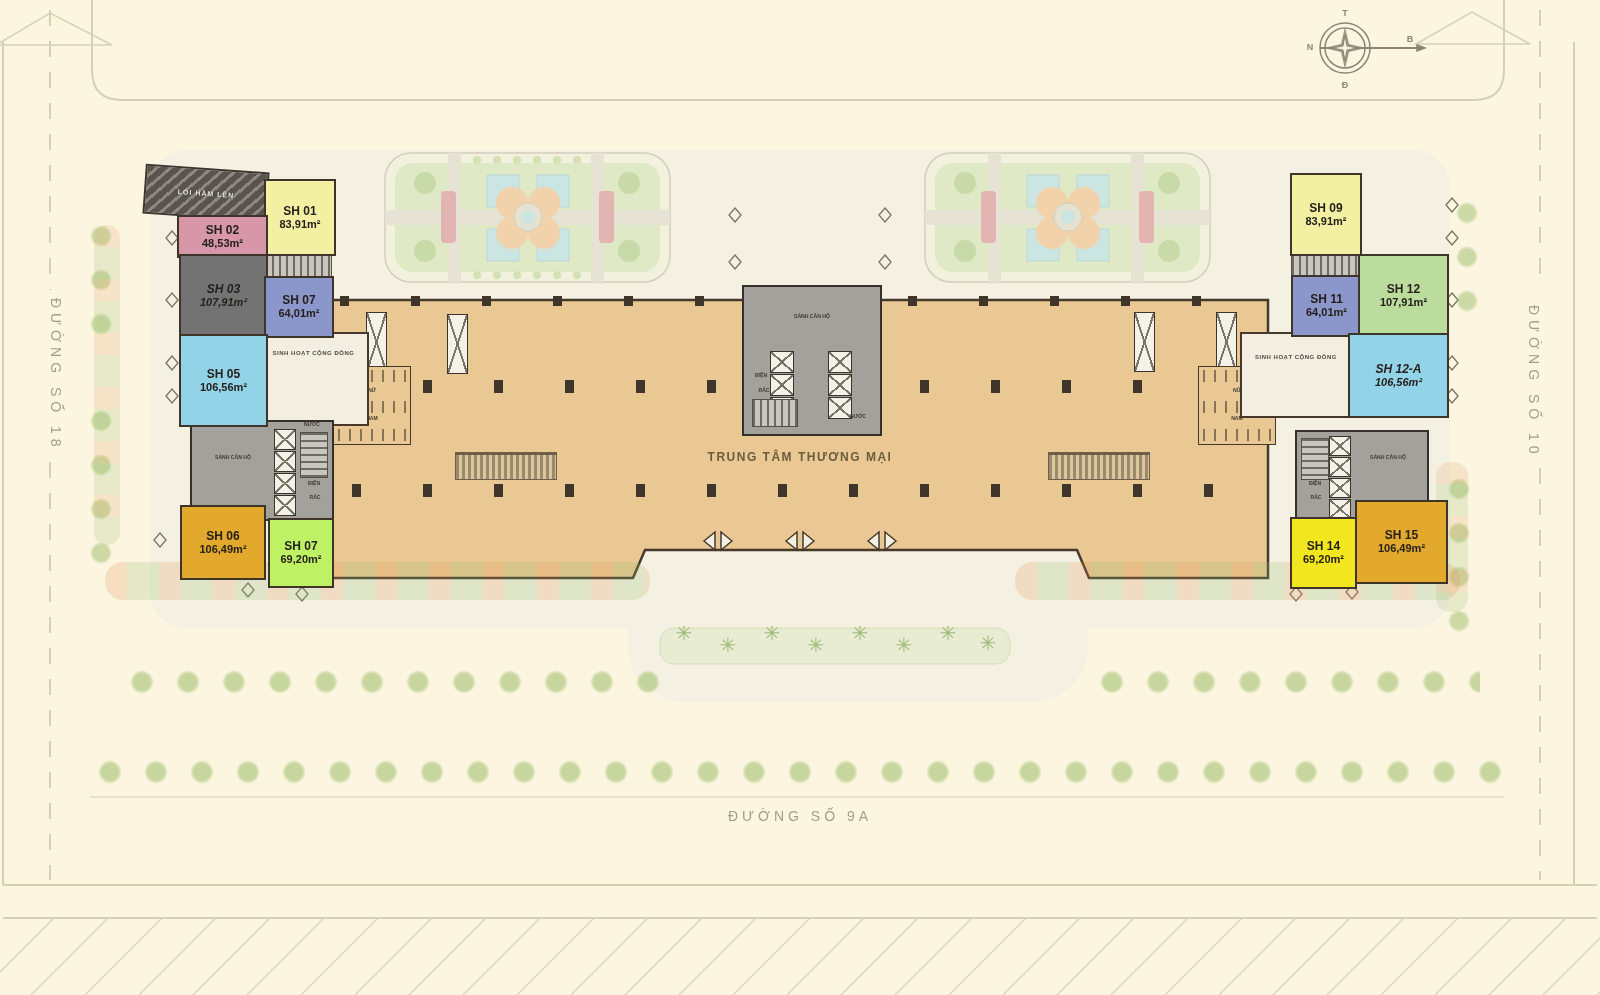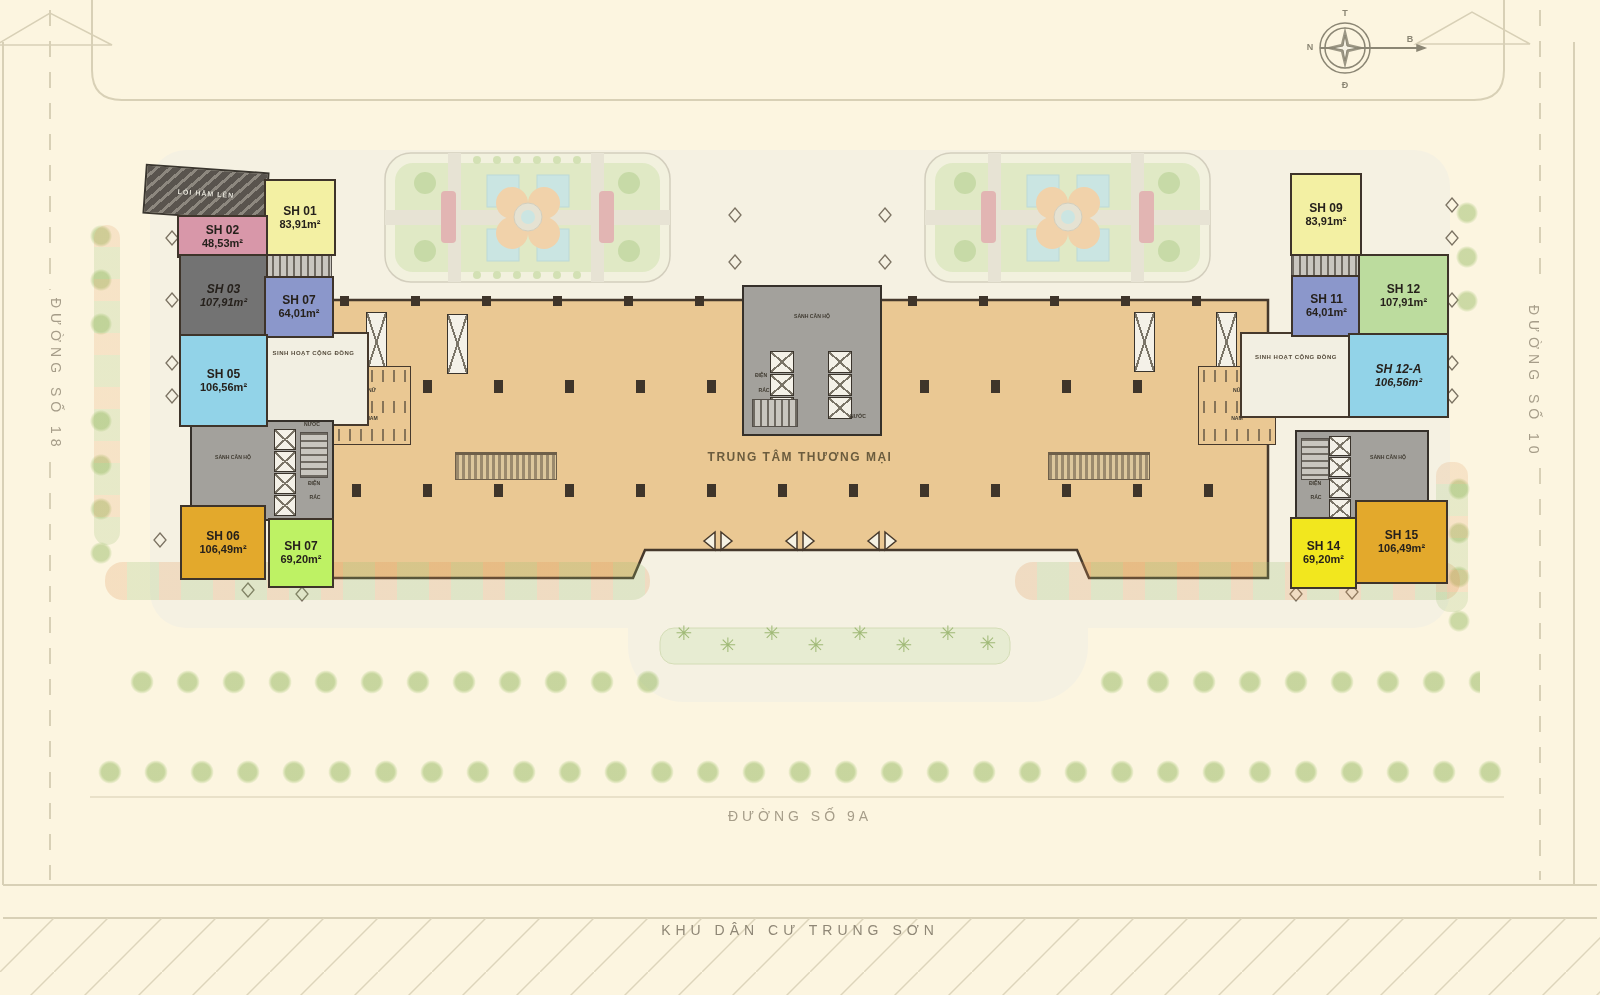--- a/index.html
+++ b/index.html
@@ -347,20 +347,19 @@
   <div class="unit" style="left: 1355px; top: 500px; width: 89px; height: 80px; background: rgb(227, 169, 44);">
     <div class="u-name">SH 15</div>
     <div class="u-area">106,49m²</div>
   </div>
 
   <div class="lbl big" style="left:655px;top:450px;width:290px">TRUNG TÂM THƯƠNG MẠI</div>
 
   <div class="street vert" style="left:30px;top:282px;height:186px;width:34px">ĐƯỜNG SỐ 18</div>
   <div class="street vert" style="left:1508px;top:282px;height:200px;width:34px">ĐƯỜNG SỐ 10</div>
   <div class="street" style="left:640px;top:808px;width:320px">ĐƯỜNG SỐ 9A</div>
-  <div class="street" style="left:560px;top:922px;width:480px;letter-spacing:5px;color:#8f8776">KHU DÂN CƯ TRUNG SƠN</div>
 
   <div class="compass-letter" style="left:1339px;top:8px">T</div>
   <div class="compass-letter" style="left:1304px;top:42px">N</div>
   <div class="compass-letter" style="left:1339px;top:80px">Đ</div>
   <div class="compass-letter" style="left:1404px;top:34px">B</div>
 
 </div>
 
 </body></html>

